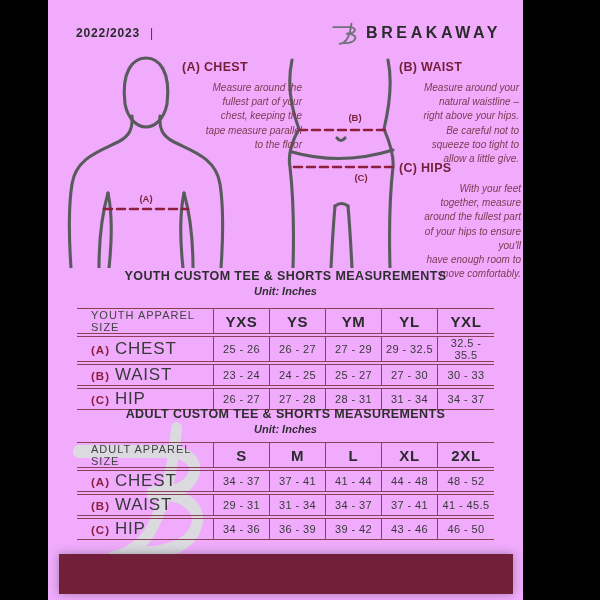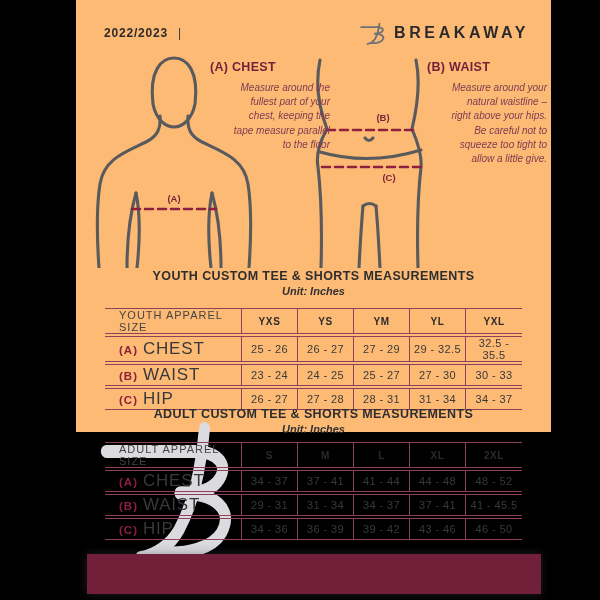--- a/index.html
+++ b/index.html
@@ -1,20 +1,20 @@
 <!DOCTYPE html>
 <html><head>
 <meta charset="utf-8">
 <style>
   * { margin:0; padding:0; box-sizing:border-box; }
   html,body { width:600px; height:600px; }
   body { background:#000; font-family:"Liberation Sans", sans-serif; position:relative; overflow:hidden; }
 
   .canvas { position:absolute; inset:0; background:#000; }
-  .flyer { position:absolute; left:76px; top:0; width:475px; height:432px; background:#fdba74; }
+  .flyer { position:absolute; left:48px; top:0; width:475px; height:600px; background:#f0abfc; }
 
   
   .brand-header { position:absolute; left:28px; right:22px; top:20px; height:26px;
                   display:flex; justify-content:space-between; align-items:center; }
   .hdr-left { display:flex; align-items:center; gap:10px; font-weight:700; font-size:12px;
               letter-spacing:0.8px; color:#2A2A2D; white-space:nowrap; }
   .hdr-sep { font-weight:400; color:#3A3A3D; }
   .hdr-right { display:flex; align-items:center; gap:7px; }
   .brand-text { font-weight:700; font-size:16px; letter-spacing:3.6px; color:#2A2A2D; }
 
@@ -40,21 +40,21 @@
                font-style:italic; font-size:11px; color:#2F2F31; z-index:1; }
 
   
   table.size-table { position:absolute; left:29px; width:417px; border-collapse:separate;
                      border-spacing:0 2px; table-layout:fixed; z-index:1; }
   table.size-table td { border-top:1px solid #8D4059; border-bottom:1px solid #8D4059;
                         height:21px; vertical-align:middle; }
   table.size-table tr.head td { height:22px; }
   table.size-table td + td { border-left:1px solid #8D4059; }
   td.lab { padding-left:14px; font-size:11px; letter-spacing:1px; color:#434345; }
-  td.sz  { font-weight:700; font-size:10px; text-align:center; letter-spacing:0.6px; color:#2B2B2D;margin-top:14px; }
+  td.sz  { font-weight:700; font-size:15px; text-align:center; letter-spacing:0.6px; color:#2B2B2D;margin-top:14px; }
   td.val { text-align:center; font-size:11px; letter-spacing:0.4px; color:#39393B; }
   .pfx   { font-weight:700; color:#8D1F3E; margin-right:5px; font-size:11.5px; }
   .rname { font-size:17px; color:#39393B; letter-spacing:0.8px; }
 
   .watermark { position:absolute; left:24px; top:416px; z-index:0; }
   .watermark path { fill:none; stroke:#DADADF; stroke-width:2.6; stroke-linecap:round; }
 
   .footer-bar { position:absolute; left:11px; top:554px; width:454px; height:40px;
                 background:#72203A; z-index:2; box-shadow:0 0 9px rgba(70,70,80,0.45); }
 
@@ -118,20 +118,30 @@
     </div>
     <div class="mblock b">
       <div class="mhead">(B) WAIST</div>
       <div class="mbody">Measure around your
 natural waistline –
 right above your hips.
 Be careful not to
 squeeze too tight to
 allow a little give.</div>
     </div>
+    <div class="mblock c">
+      <div class="mhead">(C) HIPS</div>
+      <div class="mbody">With your feet
+together, measure
+around the fullest part
+of your hips to ensure
+you'll
+have enough room to
+move comfortably.</div>
+    </div>
 
     <svg class="watermark" width="145" height="152" viewBox="0 0 34 30" preserveAspectRatio="none">
       <path d="M1.5,7 L22,7"></path>
       <path d="M24.5,2.5 C23.5,11 22,17 18.5,22.5 C16.5,25.5 13,27.5 9.5,28"></path>
       <path d="M22,7 C28,7 30.5,10 27.5,13 C25.5,15 21.5,15.3 18.8,15.2"></path>
       <path d="M18.8,15.2 C27,15.2 31.5,18.5 28.5,23 C26.3,26.2 20,27.3 15,27"></path>
     </svg>
 
     <div class="sec-title" style="top:269px">YOUTH CUSTOM TEE &amp; SHORTS MEASUREMENTS</div>
     <div class="sec-unit" style="top:285px">Unit: Inches</div>

